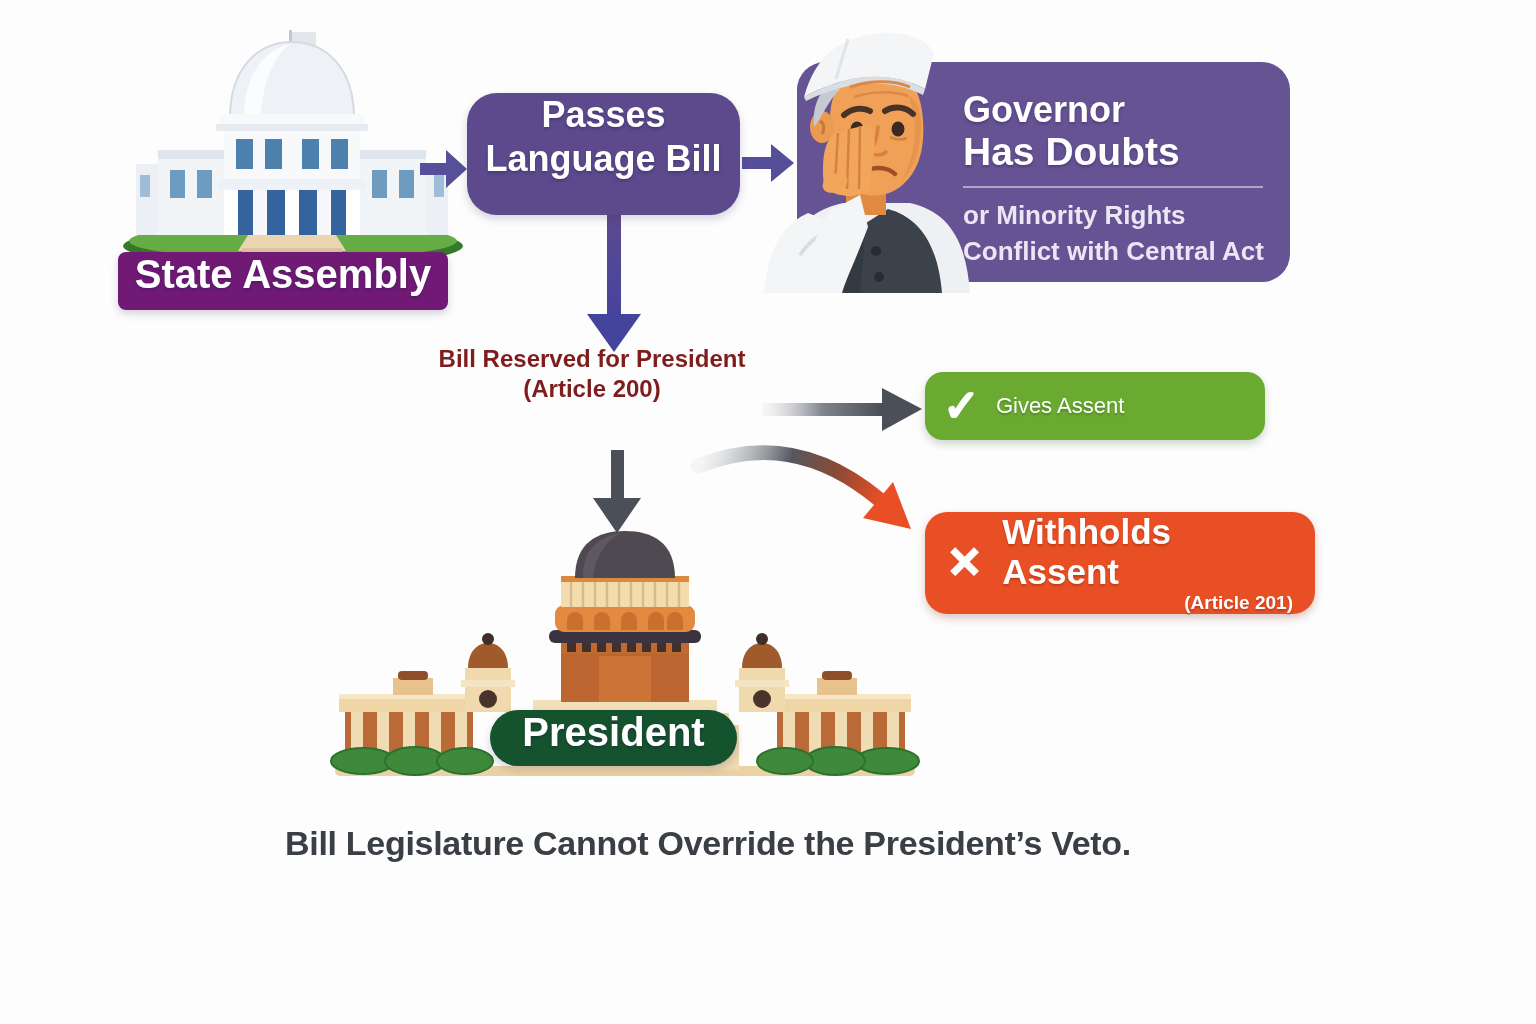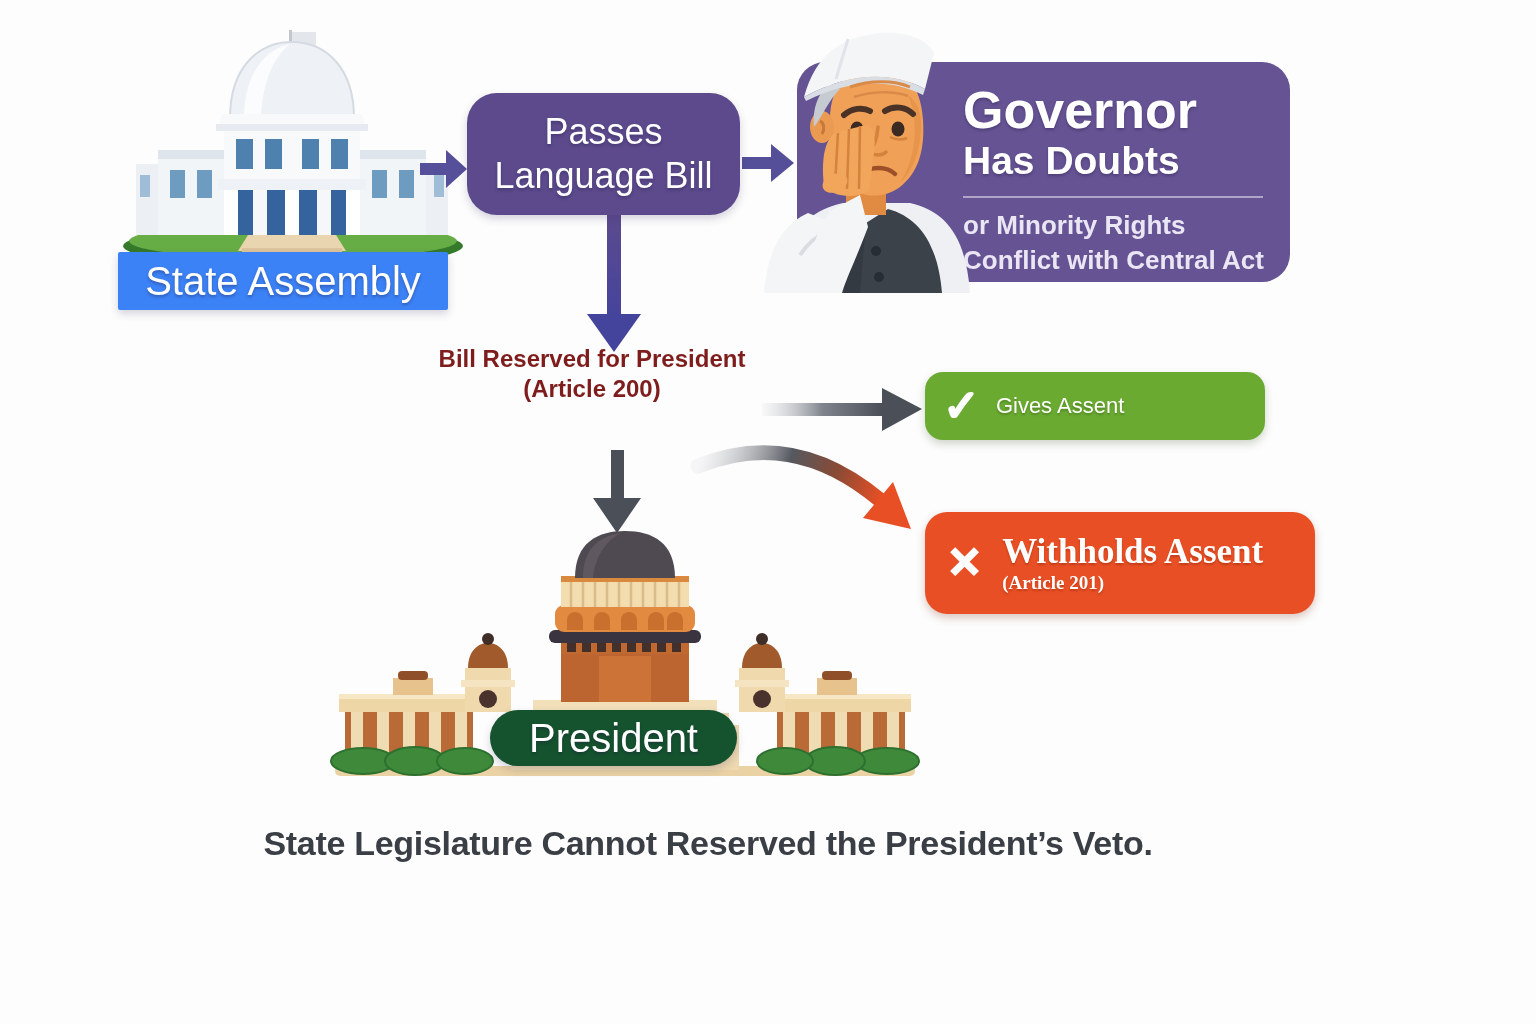--- a/index.html
+++ b/index.html
@@ -3,47 +3,47 @@
 <meta charset="utf-8">
 <style>
   html,body{margin:0;padding:0;background:#ffffff;}
   .stage{
     position:relative;width:1536px;height:1024px;background:#fdfdfd;overflow:hidden;
     font-family:"Liberation Sans","DejaVu Sans",sans-serif;
   }
   .abs{position:absolute;}
   
   .pill{
-    display:flex;align-items:center;justify-content:center;
-    color:#fff;font-weight:normal;text-align:center;
+    display:flex;justify-content:center;
+    color:#fff;font-weight:bold;text-align:center;
     box-shadow:0 4px 9px rgba(55,45,95,.20);
   }
-  .assembly-pill{left:118px;top:252px;width:330px;height:58px;border-radius:2px;
-    background:#3b82f6;font-size:40px;text-shadow:0 2px 3px rgba(35,25,70,.35);z-index:5;}
+  .assembly-pill{left:118px;top:252px;width:330px;height:58px;border-radius:8px;
+    background:#701a75;font-size:40px;text-shadow:0 2px 3px rgba(35,25,70,.35);z-index:5;}
   .passes-box{left:467px;top:93px;width:273px;height:122px;border-radius:30px;
     background:#5c4a8c;font-size:36px;line-height:1.22;text-shadow:0 2px 3px rgba(35,25,70,.35);z-index:2;}
   .governor-box{left:797px;top:62px;width:493px;height:220px;border-radius:28px;
     background:#665394;z-index:1;}
   .gov-text{position:absolute;left:166px;top:20px;width:312px;color:#fff;}
-  .gov-title1{font-size:52px;font-weight:bold;line-height:1.1;text-shadow:0 2px 3px rgba(35,25,70,.35);}
+  .gov-title1{font-size:36px;font-weight:bold;line-height:1.1;text-shadow:0 2px 3px rgba(35,25,70,.35);margin-top:8px;}
   .gov-title2{font-size:39px;font-weight:bold;line-height:1.15;text-shadow:0 2px 3px rgba(35,25,70,.35);}
   .gov-divider{height:2px;width:300px;background:rgba(255,255,255,.48);margin:12px 0 10px 0;}
   .gov-sub{font-size:26px;font-weight:bold;color:#eae6f4;line-height:1.35;}
   .bill-reserved{left:377px;top:344px;width:430px;text-align:center;color:#7f1d1d;
     font-size:24px;font-weight:bold;line-height:1.24;z-index:2;}
   .gives-box{left:925px;top:372px;width:340px;height:68px;border-radius:18px;
     background:#6aaa31;display:flex;align-items:center;gap:16px;padding-left:18px;box-sizing:border-box;
     color:#fff;box-shadow:0 4px 9px rgba(40,70,20,.22);z-index:2;}
   .gives-label{font-size:22px;font-weight:normal;text-shadow:0 2px 2px rgba(30,60,10,.3);text-align:center;}
   .check-glyph{font-size:44px;font-weight:bold;-webkit-text-stroke:2.5px #fff;line-height:1;}
   .withholds-box{left:925px;top:512px;width:390px;height:102px;border-radius:22px;
     background:#e94f24;display:flex;align-items:center;gap:20px;padding:0 22px;box-sizing:border-box;
     color:#fff;box-shadow:0 4px 9px rgba(120,35,10,.25);z-index:2;}
   .cross-glyph{font-size:42px;font-weight:bold;-webkit-text-stroke:3px #fff;line-height:1;}
-  .withholds-text{display:flex;flex-direction:column;align-items:flex-start;flex:1;font-family:Liberation Serif, serif;}
+  .withholds-text{display:flex;flex-direction:column;align-items:flex-end;flex:1;}
   .withholds-label{font-size:35px;font-weight:bold;text-shadow:0 2px 2px rgba(120,30,5,.35);}
   .withholds-sub{font-size:19px;font-weight:bold;text-shadow:0 2px 2px rgba(120,30,5,.35);}
   .president-pill{left:490px;top:710px;width:247px;height:56px;border-radius:28px;
     background:#14532d;font-size:40px;text-shadow:0 2px 3px rgba(35,25,70,.4);z-index:6;}
   .caption{left:208px;top:824px;width:1000px;text-align:center;color:#3a3e45;
     font-size:34px;font-weight:bold;letter-spacing:-.3px;}
   svg{display:block;}
 </style>
 </head>
 <body>
@@ -317,15 +317,15 @@
       <ellipse cx="572" cy="233" rx="32" ry="13"></ellipse>
       <ellipse cx="520" cy="233" rx="30" ry="14"></ellipse>
       <ellipse cx="470" cy="233" rx="28" ry="13"></ellipse>
     </g>
   </svg>
 
   <div class="abs pill president-pill">
     <span>President</span>
   </div>
 
-  <div class="abs caption">State Legislature Cannot Reserved the President’s Veto.</div>
+  <div class="abs caption">Bill Legislature Cannot Override the President’s Veto.</div>
 
 </div>
 
 </body></html>

